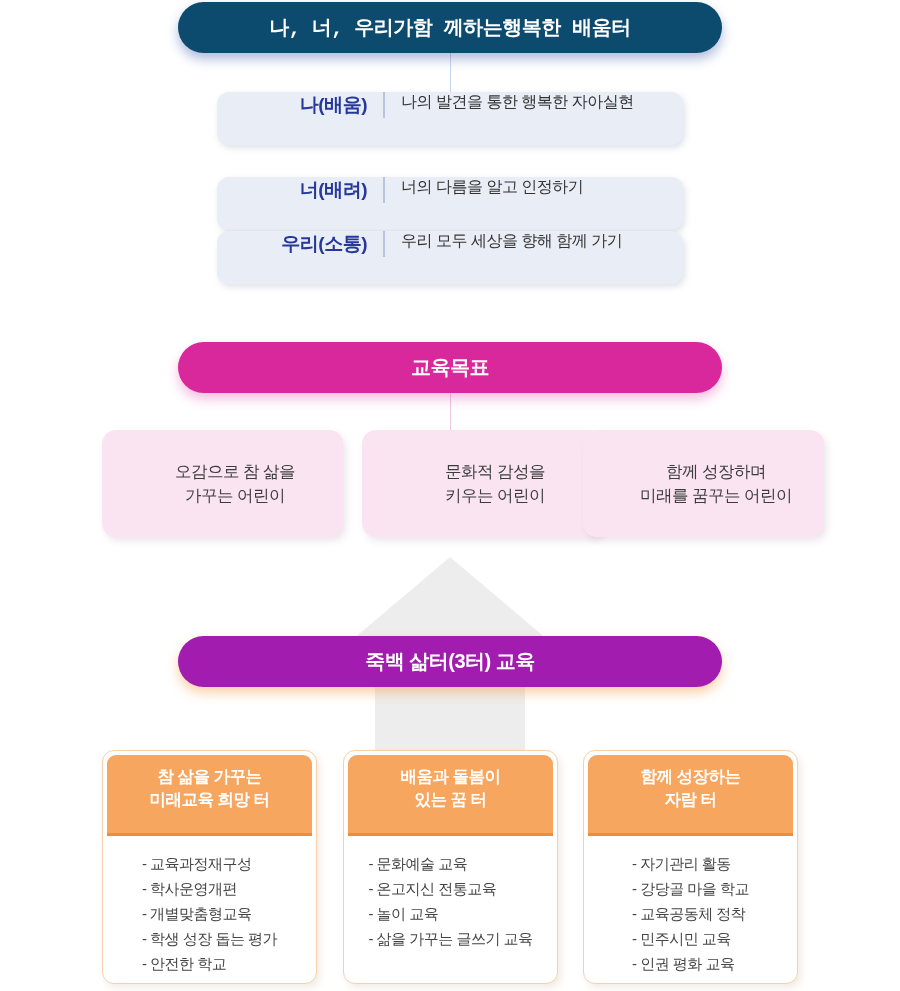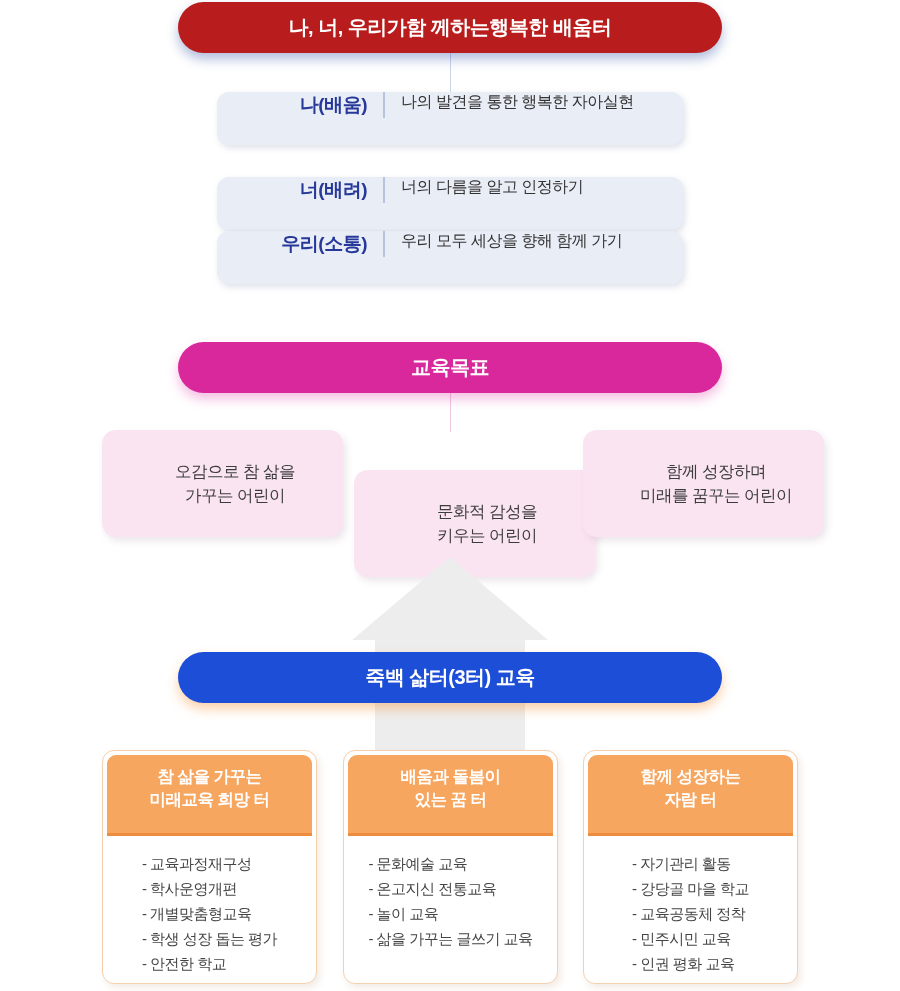--- a/index.html
+++ b/index.html
@@ -20,23 +20,23 @@
     border-radius: 26px;
     display: flex;
     align-items: center;
     justify-content: center;
     color: #ffffff;
     font-weight: bold;
     font-size: 20px;
     letter-spacing: -0.5px;
     z-index: 3;
   }
-  .pill-vision { top: 2px;  background: #b91c1c; box-shadow: 0 6px 12px rgba(30,63,158,0.35); }
+  .pill-vision { top: 2px;  background: #0c4a6e; box-shadow: 0 6px 12px rgba(30,63,158,0.35); font-family: Liberation Mono, monospace; }
   .pill-goal   { top: 342px; background: #d9289c; box-shadow: 0 6px 12px rgba(217,40,156,0.30); }
-  .pill-edu    { top: 652px; background: #1d4ed8; box-shadow: 0 6px 12px rgba(242,139,43,0.40); text-align: center; }
+  .pill-edu    { top: 636px; background: #a21caf; box-shadow: 0 6px 12px rgba(242,139,43,0.40); text-align: center; }
 
   
   .vline { position: absolute; left: 450px; width: 1px; }
   .vline-1 { top: 53px;  height: 52px;  background: #c9d5ea; }
   .vline-2 { top: 392px; height: 40px;  background: #edc9e0; }
 
   
   .value-row {
     position: absolute;
     left: 217px;
@@ -77,21 +77,21 @@
     justify-content: center;
     text-align: center;
     color: #3c3c3c;
     font-size: 16.5px;
     line-height: 1.4;
     letter-spacing: -0.5px;
     box-shadow: 3px 4px 7px rgba(160,130,155,0.20);
     padding-left: 25px;
   }
   .goal-box.g0 { left: 102px; }
-  .goal-box.g1 { left: 354px; margin-top: 40px; }
+  .goal-box.g1 { left: 362px; }
   .goal-box.g2 { left: 583px; }
 
   
   .arrow-head {
     position: absolute;
     left: 352px;
     top: 557px;
     width: 0; height: 0;
     border-left: 98px solid transparent;
     border-right: 98px solid transparent;

